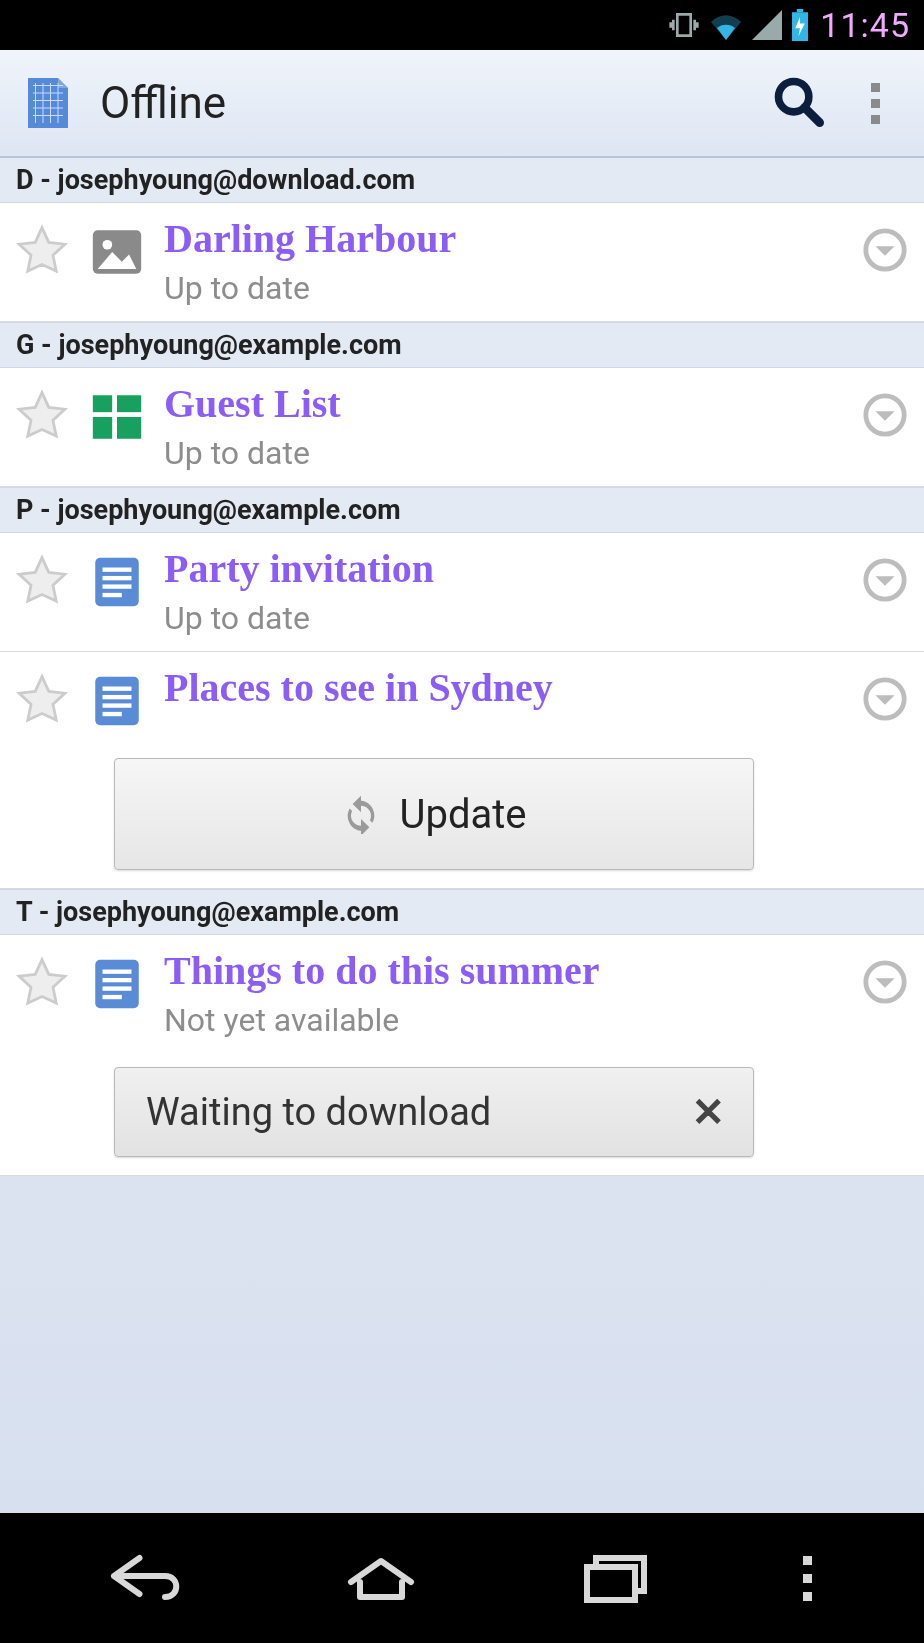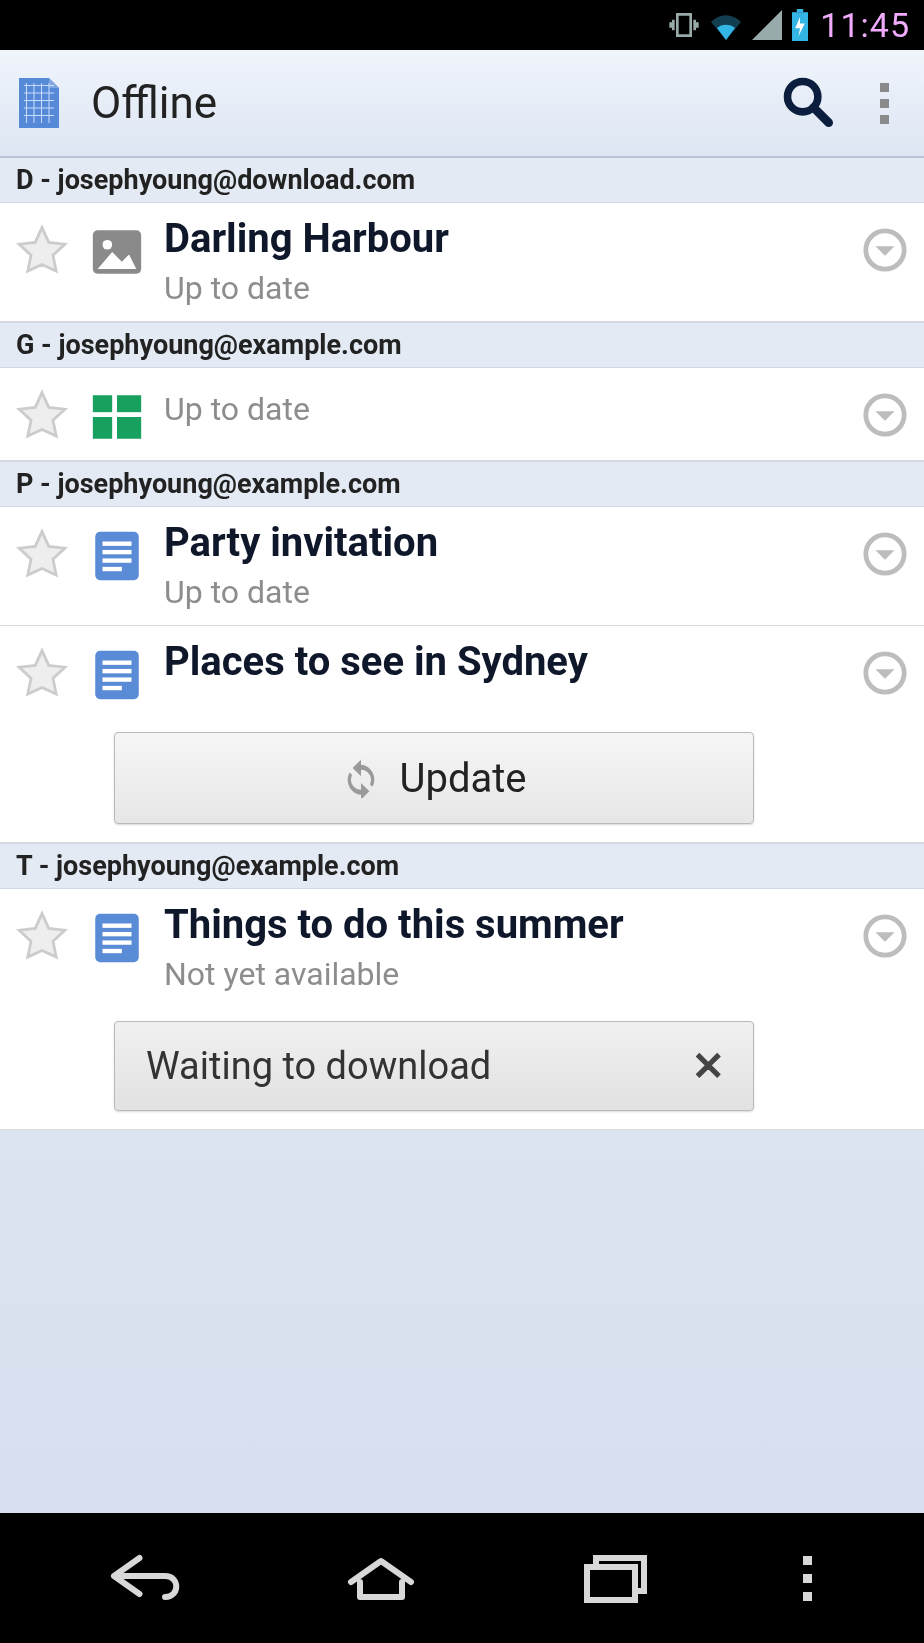--- a/index.html
+++ b/index.html
@@ -5,44 +5,44 @@
   * { box-sizing: border-box; margin: 0; padding: 0; }
   html, body { width: 924px; height: 1643px; font-family: Roboto, "Helvetica Neue", Arial, sans-serif; background: #000; overflow: hidden; }
   .device { width: 924px; height: 1643px; display: flex; flex-direction: column; background: #000; }
 
   
   .status-bar { height: 50px; background: #000; display: flex; align-items: center; justify-content: flex-end; padding: 0 14px; gap: 10px; }
   .status-icons { display:flex; align-items:center; gap:8px; }
   .status-time { color: #f0abfc; font-size: 34px; letter-spacing: 1px; }
 
   
-  .action-bar { height: 108px; background: linear-gradient(#f0f4fb, #dde6f3); border-bottom: 2px solid #b7c4d9; display: flex; align-items: center; padding: 0 9px; }
+  .action-bar { height: 108px; background: linear-gradient(#f0f4fb, #dde6f3); border-bottom: 2px solid #b7c4d9; display: flex; align-items: center; padding: 0 18px; }
   .app-icon { width: 60px; height: 60px; margin-right: 22px; }
   .action-title { font-size: 44px; color: #222; flex: 1; font-weight: 400; }
   .action-buttons { display: flex; align-items: center; gap: 50px; padding-right: 20px;}
   .search-icon svg { width: 52px; height: 52px; }
   .overflow-icon { width: 12px; display:flex; flex-direction:column; gap:7px; align-items:center; padding-right:10px;}
   .overflow-dot { width:9px; height:9px; background:#8a8a8a; }
 
   
   .content { flex: 1; background: linear-gradient(#e8edf6, #d7e0ef); overflow: hidden; display:flex; flex-direction:column;}
   .section-header { background: #e4eaf4; border-top:1px solid #cfd8e8; border-bottom:1px solid #cfd8e8; padding: 6px 16px; font-size: 27px; font-weight: bold; color: #222; }
   .section-header:first-child { border-top:none; }
 
   .item { background: #fff; display:flex; align-items:flex-start; padding: 14px 16px 14px 14px; border-bottom:1px solid #dadada; gap: 18px; position:relative; flex-wrap:wrap;}
   .item:last-of-type { border-bottom:1px solid #dadada; }
   .star { width:56px; height:56px; flex-shrink:0; margin-top:6px;}
   .type-icon { width:58px; height:58px; flex-shrink:0; margin-top:6px;}
   .item-text { flex:1; min-width:0; }
-  .item-title { font-size:40px; font-weight:bold; color:#0f172a; line-height:1.1; }
+  .item-title { font-size:40px; font-weight:bold; color:#8b5cf6; line-height:1.1;font-family:Liberation Serif, serif; }
   .item-sub { font-size:32px; color:#8d8d8d; margin-top:8px; }
   .chevron { width:46px; height:46px; flex-shrink:0; margin-top:10px;}
 
   .action-row { width:100%; padding: 10px 0 4px 100px; }
-  .update-btn { width: 640px; height: 92px; background: linear-gradient(#f6f6f6,#e6e6e6); border:1px solid #b9b9b9; border-radius:4px; display:flex; align-items:center; justify-content:center; gap:18px; font-size:40px; color:#222; box-shadow: 0 1px 2px rgba(0,0,0,0.15);}
+  .update-btn { width: 640px; height: 112px; background: linear-gradient(#f6f6f6,#e6e6e6); border:1px solid #b9b9b9; border-radius:4px; display:flex; align-items:center; justify-content:center; gap:18px; font-size:40px; color:#222; box-shadow: 0 1px 2px rgba(0,0,0,0.15);}
   .update-btn svg { width:40px; height:40px; }
 
   .waiting-btn { width: 640px; height: 90px; background: linear-gradient(#f0f0f0,#e2e2e2); border:1px solid #b9b9b9; border-radius:4px; display:flex; align-items:center; justify-content:space-between; padding: 0 28px 0 31px; font-size:38px; color:#333; box-shadow: 0 1px 2px rgba(0,0,0,0.15); text-align: center;}
   .waiting-btn .x { font-size:40px; color:#444; font-weight:bold;}
 
   .filler { flex:1; }
 
   
   .nav-bar { height: 130px; background:#000; display:flex; align-items:center; justify-content:space-around; padding: 0 30px;}
   .nav-btn svg { stroke:#d8d8d8; fill:none; }
@@ -138,20 +138,21 @@
       </span>
       <span class="type-icon">
         <svg viewBox="0 0 24 24">
           <rect x="2" y="3" width="8" height="7" fill="#17a05e"></rect>
           <rect x="12" y="3" width="10" height="7" fill="#17a05e"></rect>
           <rect x="2" y="12" width="8" height="9" fill="#17a05e"></rect>
           <rect x="12" y="12" width="10" height="9" fill="#17a05e"></rect>
         </svg>
       </span>
       <div class="item-text">
+        <div class="item-title">Guest List</div>
         <div class="item-sub">Up to date</div>
       </div>
       <span class="chevron">
         <svg viewBox="0 0 24 24">
             <circle cx="12" cy="12" r="10" fill="none" stroke="#bdbdbd" stroke-width="2.5"></circle>
             <path fill="#bdbdbd" d="M7 10l5 5 5-5z"></path>
           </svg>
       </span>
     </div>
 

